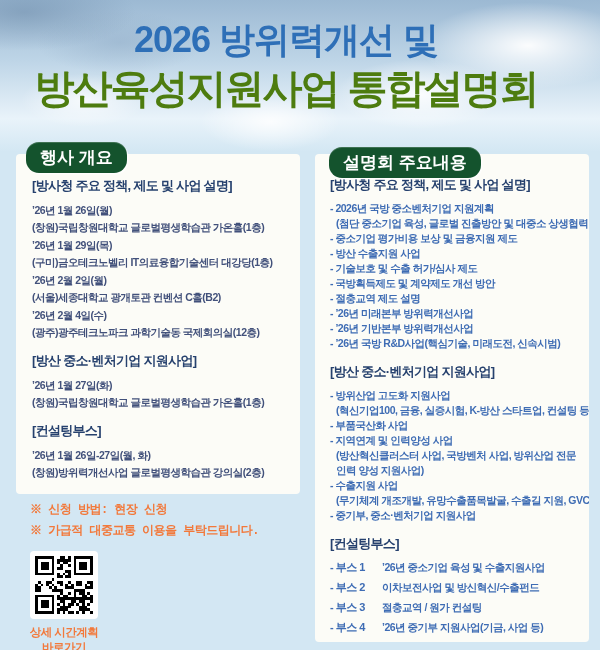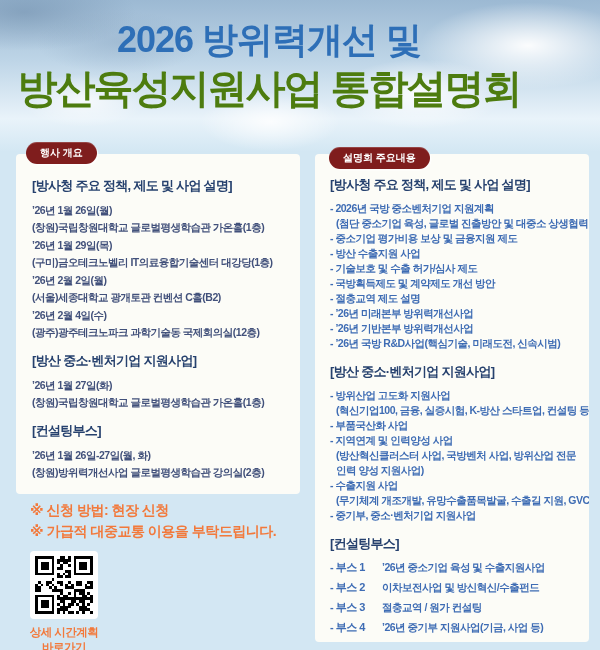--- a/index.html
+++ b/index.html
@@ -11,26 +11,26 @@
     background:
       radial-gradient(160px 55px at 4% 8%, rgba(110,140,170,.55), transparent 70%),
       radial-gradient(120px 45px at 20% 28%, rgba(140,168,196,.45), transparent 70%),
       radial-gradient(150px 60px at 88% 30%, rgba(255,255,255,.95), transparent 72%),
       radial-gradient(120px 50px at 70% 62%, rgba(255,255,255,.9), transparent 70%),
       radial-gradient(100px 42px at 45% 80%, rgba(255,255,255,.85), transparent 70%),
       radial-gradient(90px 38px at 14% 66%, rgba(255,255,255,.75), transparent 70%),
       linear-gradient(180deg,#9cb9d3 0%,#bed5e7 40%,#e9f3fa 78%,#d3e7f3 100%);}
 
   
-  .title{position:absolute;top:16px;left:0;width:538px;text-align:center;z-index:2;}
+  .title{position:absolute;top:16px;left:0;width:538px;text-align:center;z-index:2;padding-left:17px;}
   .title .l1{font-size:36px;font-weight:900;letter-spacing:-1px;color:#2e6fb7;line-height:47px;}
   .title .l2{font-size:40px;font-weight:900;letter-spacing:-2px;color:#4d7c0f;line-height:50px;}
 
   
-  .badge{position:absolute;z-index:3;background:#7f1d1d;color:#ffffff;font-size:10px;font-weight:700;
+  .badge{position:absolute;z-index:3;background:#14532d;color:#ffffff;font-size:17px;font-weight:700;
     padding:4px 14px;border-radius:13px;box-shadow:1.5px 1.5px 0 rgba(255,255,255,.75), inset 0 1px 0 rgba(255,255,255,.18);}
   .badge.bl{left:26px;top:142px;}
   .badge.br{left:329px;top:147px;}
 
   
   .panel{position:absolute;background:#fcfcf7;border-radius:4px;box-sizing:border-box;overflow:hidden;}
   .panel.left{left:16px;top:154px;width:284px;height:340px;padding:24px 10px 8px 16px;}
   .panel.right{left:315px;top:154px;width:274px;height:488px;padding:23px 8px 8px 15px;}
 
   .sec-title{color:#26416e;font-weight:800;font-size:13px;letter-spacing:-0.7px;line-height:16px;margin:0 0 8px 0;white-space:nowrap;}
@@ -44,21 +44,21 @@
   
   .line{color:#3e6cb4;font-weight:700;font-size:10.5px;letter-spacing:-0.5px;line-height:15px;white-space:nowrap;}
   .line.note{padding-left:6px;}
   .line.wrap{white-space:normal;}
   .booth{display:flex;line-height:15px;margin-bottom:5px;}
   .booth .blabel{color:#3e6cb4;font-weight:700;font-size:11px;letter-spacing:-0.5px;white-space:nowrap;width:52px;flex:none;}
   .booth .bdesc{color:#3e6cb4;font-weight:700;font-size:10.5px;letter-spacing:-0.5px;white-space:nowrap;}
 
   
   .notices{position:absolute;left:30px;top:500px;}
-  .notice{color:#f2793b;font-weight:800;font-size:14px;letter-spacing:-0.5px;line-height:21px;white-space:nowrap;}
+  .notice{color:#f2793b;font-weight:800;font-size:12px;letter-spacing:-0.5px;line-height:21px;white-space:nowrap;font-family:Liberation Mono, monospace;}
   .qr-block{position:absolute;left:14px;top:551px;width:100px;text-align:center;}
   .qr-box{width:58px;height:58px;background:#ffffff;border-radius:4px;padding:5px;margin:0 auto;}
   .qr-box svg{display:block;width:58px;height:58px;}
   .qr-caption{margin-top:6px;color:#f2793b;font-weight:800;font-size:11.5px;letter-spacing:-0.5px;line-height:15px;}
 </style>
 </head>
 <body>
 
 <div class="poster">
   <div class="sky"></div>

